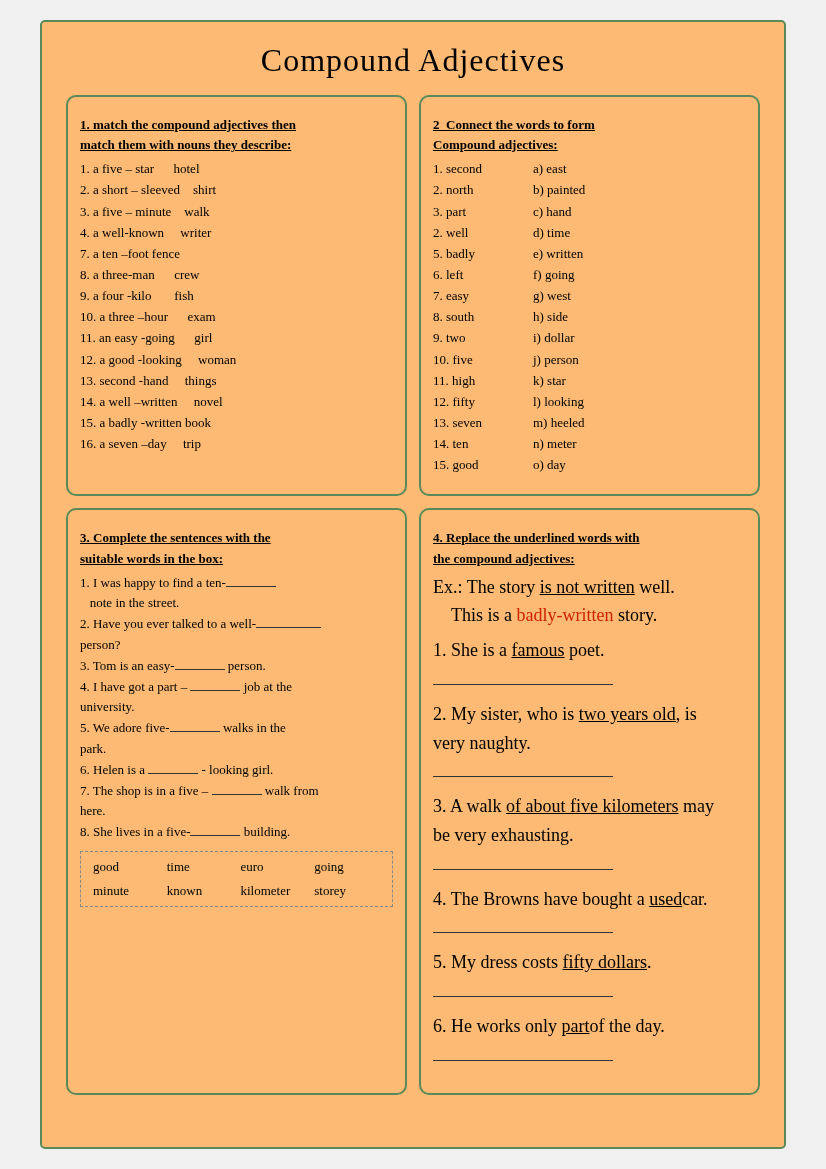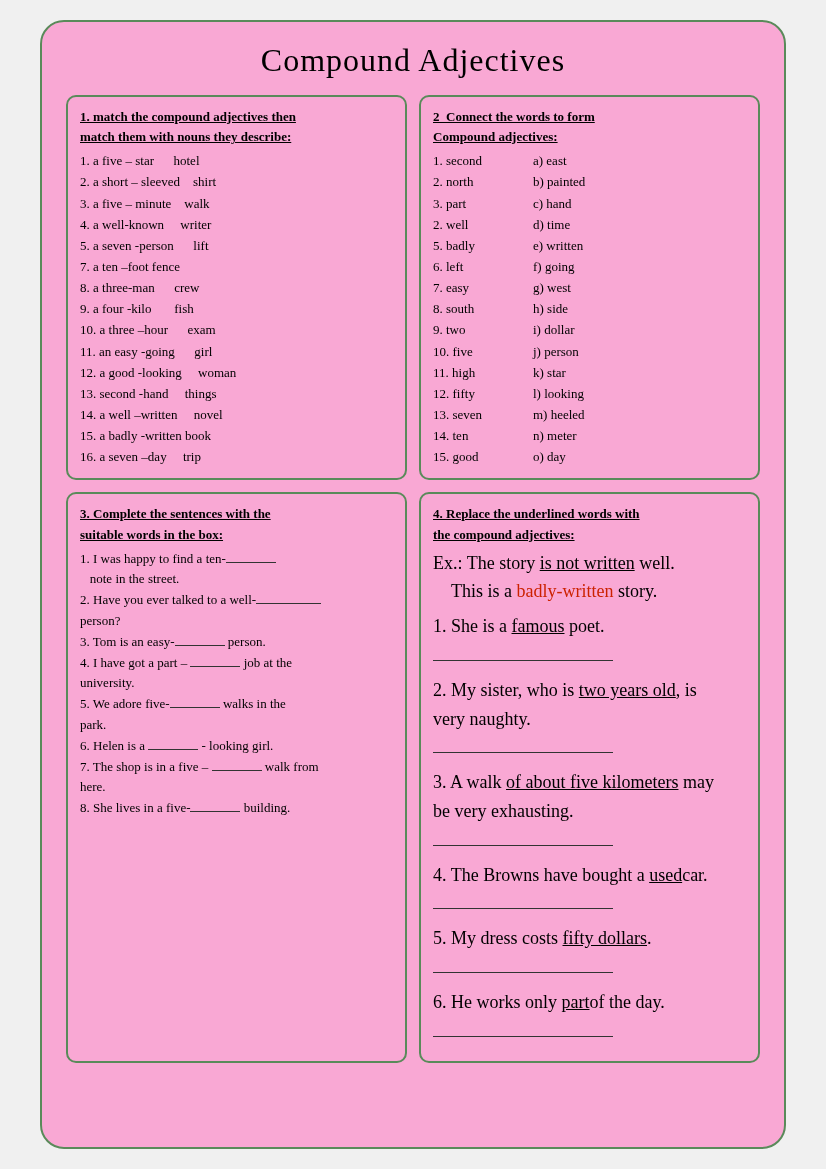--- a/index.html
+++ b/index.html
@@ -7,44 +7,44 @@
       background: #f0f0f0;
       font-family: 'Times New Roman', Times, serif;
       width: 826px;
       min-height: 1169px;
       display: flex;
       justify-content: center;
       align-items: flex-start;
       padding: 20px;
     }
     .page {
-      background: #f9a8d4;
+      background: #fdba74;
       width: 746px;
       min-height: 1129px;
       border: 2px solid #5a8a5a;
-      border-radius: 24px;
+      border-radius: 5px;
       padding: 20px 24px;
     }
     .page-title {
       text-align: center;
       font-size: 32px;
       font-weight: normal;
       font-family: 'Palatino Linotype', Palatino, serif;
       margin-bottom: 16px;
       letter-spacing: 1px;
     }
     .sections-row {
       display: flex;
       gap: 12px;
       margin-bottom: 12px;
     }
     .section-box {
       border: 2px solid #5a8a5a;
       border-radius: 10px;
-      padding: 10px 12px;
+      padding: 18px 12px;
       font-size: 13px;
       line-height: 1.55;
     }
     .section-box.left { flex: 1; }
     .section-box.right { flex: 1; }
     .section-title {
       font-weight: bold;
       text-decoration: underline;
       margin-bottom: 4px;
       font-size: 13px;
@@ -95,21 +95,20 @@
     <div class="section-box left">
       <div class="section-title">
         <span>1. match the compound adjectives then</span><br>
         <span>match them with nouns they describe:</span>
       </div>
       <ul class="items-list">
         <li>1. a five – star &nbsp;&nbsp;&nbsp;&nbsp; hotel</li>
         <li>2. a short – sleeved &nbsp;&nbsp; shirt</li>
         <li>3. a five – minute &nbsp;&nbsp; walk</li>
         <li>4. a well-known &nbsp;&nbsp;&nbsp; writer</li>
-        <li>5. a seven -person &nbsp;&nbsp;&nbsp;&nbsp; lift</li>
         <li>7. a ten –foot fence</li>
         <li>8. a three-man &nbsp;&nbsp;&nbsp;&nbsp; crew</li>
         <li>9. a four -kilo &nbsp;&nbsp;&nbsp;&nbsp;&nbsp; fish</li>
         <li>10. a three –hour &nbsp;&nbsp;&nbsp;&nbsp; exam</li>
         <li>11. an easy -going &nbsp;&nbsp;&nbsp;&nbsp; girl</li>
         <li>12. a good -looking &nbsp;&nbsp;&nbsp; woman</li>
         <li>13. second -hand &nbsp;&nbsp;&nbsp; things</li>
         <li>14. a well –written &nbsp;&nbsp;&nbsp; novel</li>
         <li>15. a badly -written book</li>
         <li>16. a seven –day &nbsp;&nbsp;&nbsp; trip</li>
@@ -195,20 +194,30 @@
       <div class="sec3-sentences">
         <p>1. I was happy to find a ten-<span class="blank"></span><br>&nbsp;&nbsp;&nbsp;note in the street.</p>
         <p>2. Have you ever talked to a well-<span class="blank-long"></span><br>person?</p>
         <p>3. Tom is an easy-<span class="blank"></span> person.</p>
         <p>4. I have got a part – <span class="blank"></span> job at the<br>university.</p>
         <p>5. We adore five-<span class="blank"></span> walks in the<br>park.</p>
         <p>6. Helen is a <span class="blank"></span> - looking girl.</p>
         <p>7. The shop is in a five – <span class="blank"></span> walk from<br>here.</p>
         <p>8. She lives in a five-<span class="blank"></span> building.</p>
       </div>
+      <div class="word-box">
+        <span>good</span>
+        <span>time</span>
+        <span>euro</span>
+        <span>going</span>
+        <span>minute</span>
+        <span>known</span>
+        <span>kilometer</span>
+        <span>storey</span>
+      </div>
     </div>
 
     <div class="section-box right">
       <div class="section-title">
         <span>4. Replace the underlined words with</span><br>
         <span>the compound adjectives:</span>
       </div>
       <div class="sec4-text">
         <div class="example">
           <span>Ex.: The story <u>is not written</u> well.</span><br>

